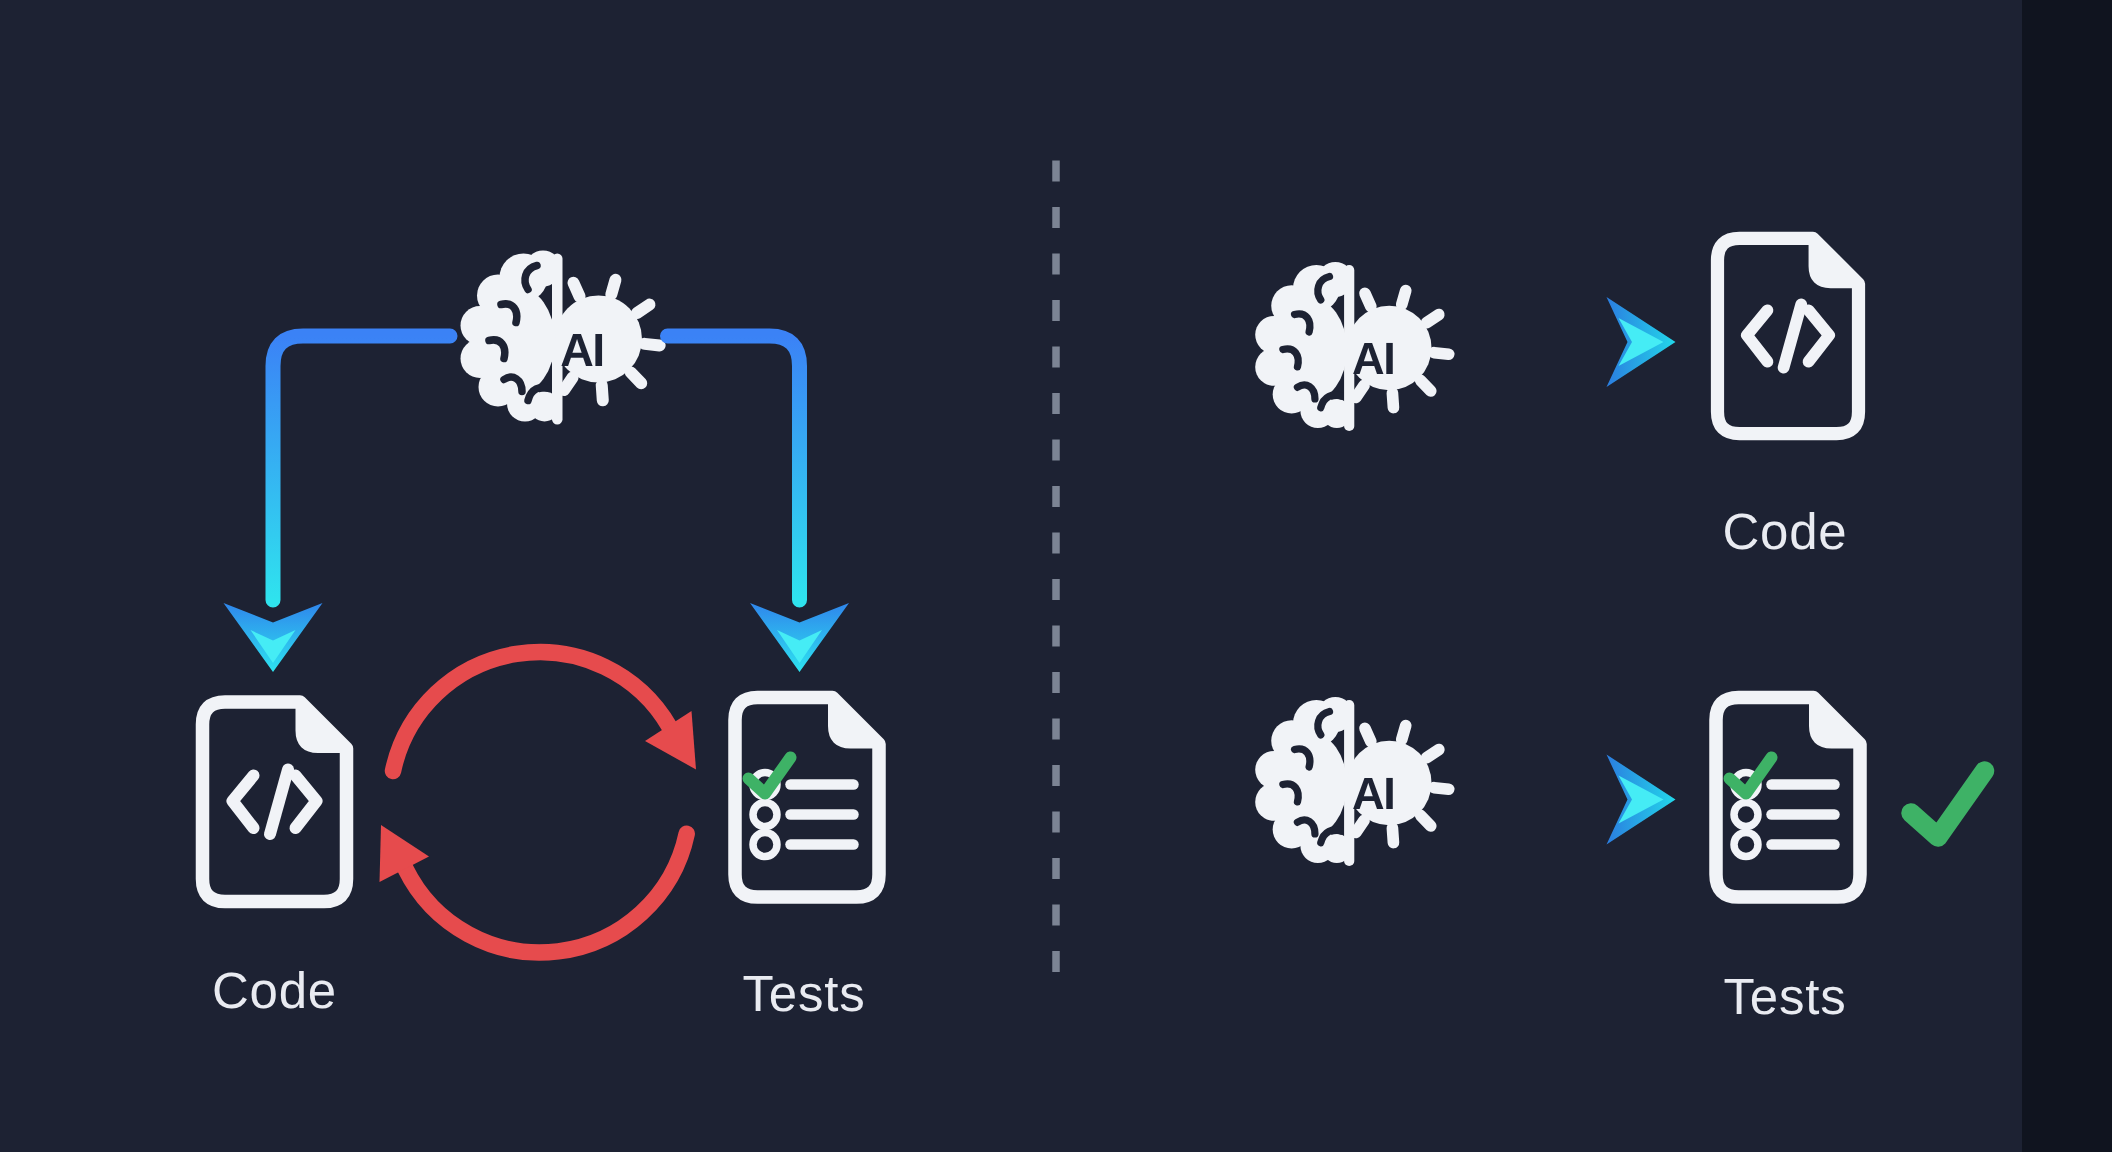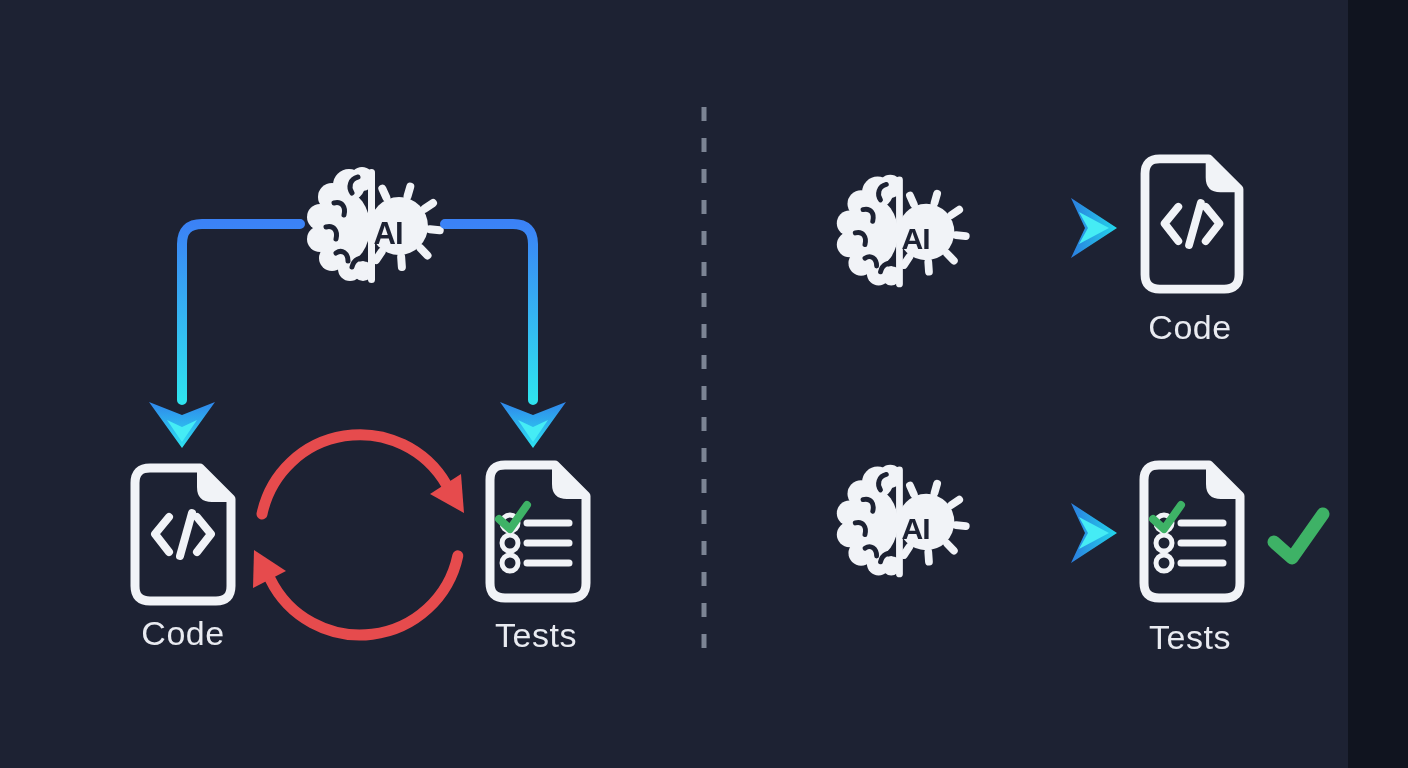--- a/index.html
+++ b/index.html
@@ -6,20 +6,21 @@
   .canvas {
     position:relative; width:1348px; height:768px;
     background:#1d2233; overflow:hidden;
     font-family:"Liberation Sans", sans-serif;
   }
   .canvas svg { position:absolute; overflow:visible; display:block; }
   .label {
     position:absolute; width:170px; text-align:center;
     color:#e9ebf1; font-size:34px; font-weight:400; letter-spacing:0.5px;
     user-select:none;
+    margin-top:28px;
   }
   
   .brain-left  { left:300px; top:155px; width:140px; height:140px; }
   .elbow-l     { left:130px; top:200px; width:175px; height:260px; }
   .elbow-r     { left:440px; top:200px; width:145px; height:260px; }
   .cycle       { left:240px; top:415px; width:240px; height:240px; }
   .doc-cl      { left:128px; top:462px; width:110px; height:145px; }
   .doc-tl      { left:483px; top:459px; width:110px; height:145px; }
   .lbl-code-l  { left:98px;  top:614px; }
   .lbl-tests-l { left:451px; top:616px; }

